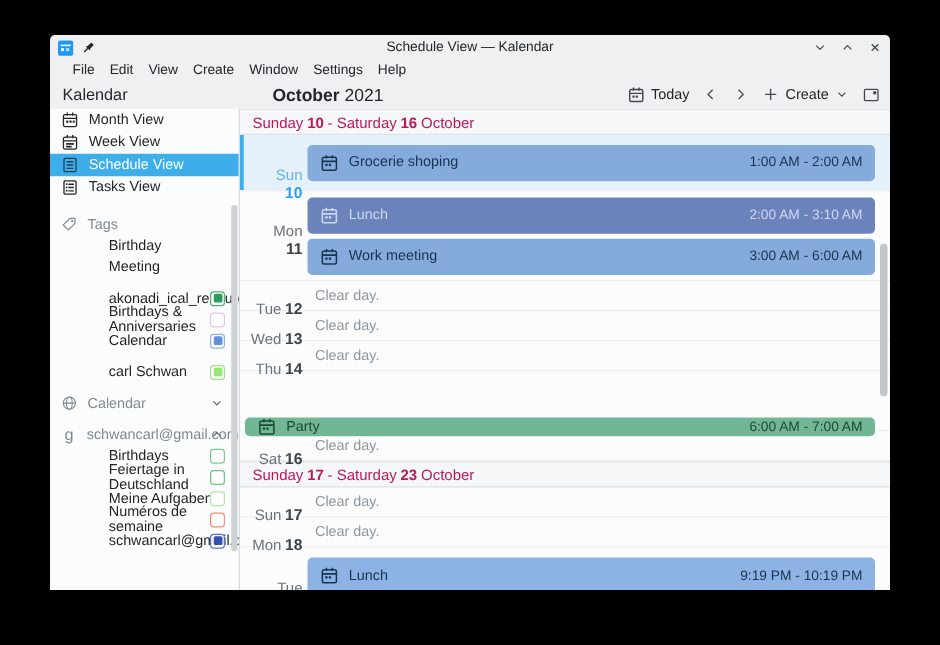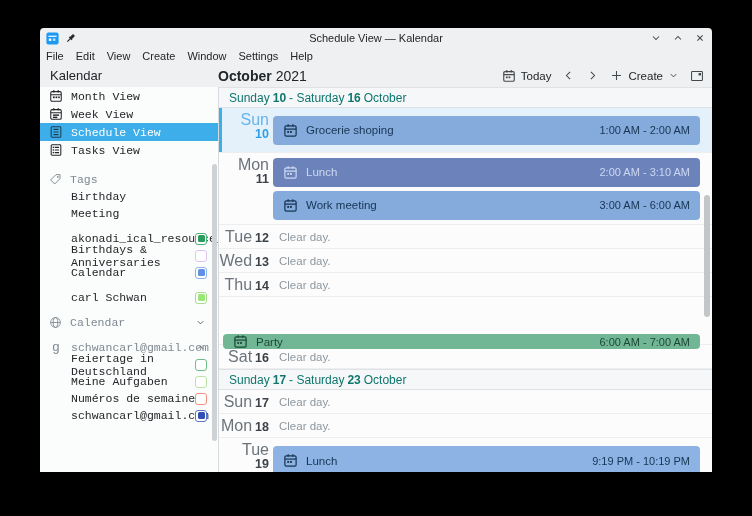--- a/index.html
+++ b/index.html
@@ -7,59 +7,59 @@
        font-family:"Liberation Sans", sans-serif;-webkit-font-smoothing:antialiased;}
   .window{position:absolute;left:40px;top:28px;width:672px;height:444px;background:#eff0f1;
           border-radius:4px 4px 0 0;box-shadow:0 3px 14px rgba(0,0,0,.65);display:flex;flex-direction:column;overflow:hidden;}
   
   .titlebar{height:20px;display:flex;align-items:center;position:relative;flex:0 0 auto;padding:0 6px;}
   .tb-left{display:flex;align-items:center;gap:6px;}
   .tb-title{position:absolute;left:0;right:0;text-align:center;font-size:11px;color:#232629;pointer-events:none;}
   .tb-controls{margin-left:auto;display:flex;align-items:center;gap:10px;color:#43484d;}
   .wbtn{display:flex;align-items:center;}
   
-  .menubar{height:16px;display:flex;align-items:center;padding:0 0;flex:0 0 auto;}
+  .menubar{height:16px;display:flex;align-items:center;padding:0 12px;flex:0 0 auto;}
   .menubar span{font-size:11px;color:#232629;padding:0 6px;cursor:default;}
   
   .header{height:23px;display:flex;align-items:center;flex:0 0 auto;}
   .header-left{width:165px;flex:0 0 auto;padding-left:10px;box-sizing:border-box;font-size:13px;color:#232629;}
   .header-main{flex:1;display:flex;align-items:center;position:relative;height:100%;}
   .month-title{margin-left:13px;font-size:14px;color:#232629;display:flex;gap:4px;}
   .month-title b{font-weight:bold;}
   .header-actions{margin-left:auto;display:flex;align-items:center;gap:11px;margin-right:8px;color:#232629;font-size:11.5px;}
   .hbtn{display:flex;align-items:center;gap:5px;color:#232629;}
   .hbtn svg{color:#43484d;}
   .navbtn{display:flex;color:#43484d;}
   
   .content{flex:1;display:flex;min-height:0;}
-  .sidebar{width:179px;flex:0 0 auto;background:#fbfcfc;border-right:1px solid #d8dbdd;box-sizing:border-box;
-           position:relative;overflow:hidden;font-size:11.5px;color:#232629;font-family:Liberation Mono, monospace;}
+  .sidebar{width:152px;flex:0 0 auto;background:#fbfcfc;border-right:1px solid #d8dbdd;box-sizing:border-box;
+           position:relative;overflow:hidden;font-size:11.5px;color:#232629;}
   .view-item{height:18px;display:flex;align-items:center;gap:8px;padding-left:9px;}
   .view-item .vicon{display:flex;color:#232629;}
   .view-item.selected{color:#ffffff;}
   .view-item.selected .vicon{color:#1c3f52;}
   .sep{height:4px;}
   .section{margin-top:8px;}
   .sec-head{height:17px;display:flex;align-items:center;gap:8px;padding-left:9px;color:#7f8a91;font-size:11.5px;position:relative;}
   .sec-head .sicon{display:flex;color:#7f8a91;}
   .sec-head .chev{position:absolute;right:12px;color:#5c6368;display:flex;}
-  .sub-item{height:17px;display:flex;align-items:center;padding-left:31px;position:relative;}
+  .sub-item{height:17px;display:flex;align-items:center;padding-left:47px;position:relative;}
   .checkbox{position:absolute;right:11px;width:12px;height:12px;border:1.5px solid #999;border-radius:3px;
             background:#fff;display:flex;align-items:center;justify-content:center;box-sizing:border-box;}
   .cb-fill{width:7px;height:7px;border-radius:1.5px;}
   .g-glyph{font-size:13px;color:#7f8a91;width:14px;text-align:center;line-height:14px;}
   .side-scroll{position:absolute;right:1px;top:77px;width:5px;height:277px;border-radius:2.5px;background:#cfd2d4;}
   
   .main{flex:1;background:#fcfcfd;position:relative;overflow:hidden;}
   .wk-header{height:21px;background:#f6f7f8;border-top:1px solid #e0e3e5;border-bottom:1px solid #e0e3e5;
-             display:flex;align-items:center;gap:3px;padding-left:10px;box-sizing:border-box;font-size:12px;color:#0f766e;}
+             display:flex;align-items:center;gap:3px;padding-left:10px;box-sizing:border-box;font-size:12px;color:#be185d;}
   .wk-header b{font-weight:bold;}
   .day-row{position:relative;display:flex;border-bottom:1px solid #eceef0;box-sizing:border-box;}
   .day-col{width:50px;flex:0 0 auto;text-align:right;padding:5px 0 0 0;line-height:14px;}
-  .dname{font-size:16px;color:#6b737a;}
+  .dname{font-size:12px;color:#6b737a;margin-top:20px;}
   .dnum{font-size:12.5px;color:#3c4247;font-weight:bold;}
   .today .dname{color:#64b5ec;}
   .today .dnum{color:#2e9fe6;}
   .today{background:#e4f1fb;}
   .today-accent{position:absolute;left:0;top:0;bottom:0;width:3px;}
   .events{flex:1;display:flex;flex-direction:column;justify-content:center;gap:4px;margin:0 12px 0 4px;}
   .event{height:29px;border-radius:4px;display:flex;align-items:center;gap:8px;padding:0 10px;font-size:11.5px;}
   .ev-icon{display:flex;}
   .ev-time{margin-left:auto;font-size:11px;}
   .row-clear{height:24px;align-items:center;}
@@ -305,20 +305,26 @@
         <div class="sec-head">
           <span class="g-glyph">g</span>
           <span>schwancarl@gmail.com</span>
           <span class="chev">
               <svg width="11" height="11" viewBox="0 0 16 16" fill="none" stroke="currentColor" stroke-width="1.4">
                 <polyline points="4,10 8,6 12,10"></polyline>
               </svg>
             </span>
         </div>
         <div class="sub-item">
+          <span>Birthdays</span>
+          <span class="checkbox" style="border-color: rgb(124, 200, 146);">
+              <span class="cb-fill" style="background-color: rgb(255, 255, 255);"></span>
+            </span>
+        </div>
+        <div class="sub-item">
           <span>Feiertage in Deutschland</span>
           <span class="checkbox" style="border-color: rgb(111, 192, 134);">
               <span class="cb-fill" style="background-color: rgb(255, 255, 255);"></span>
             </span>
         </div>
         <div class="sub-item">
           <span>Meine Aufgaben</span>
           <span class="checkbox" style="border-color: rgb(187, 227, 166);">
               <span class="cb-fill" style="background-color: rgb(255, 255, 255);"></span>
             </span>

